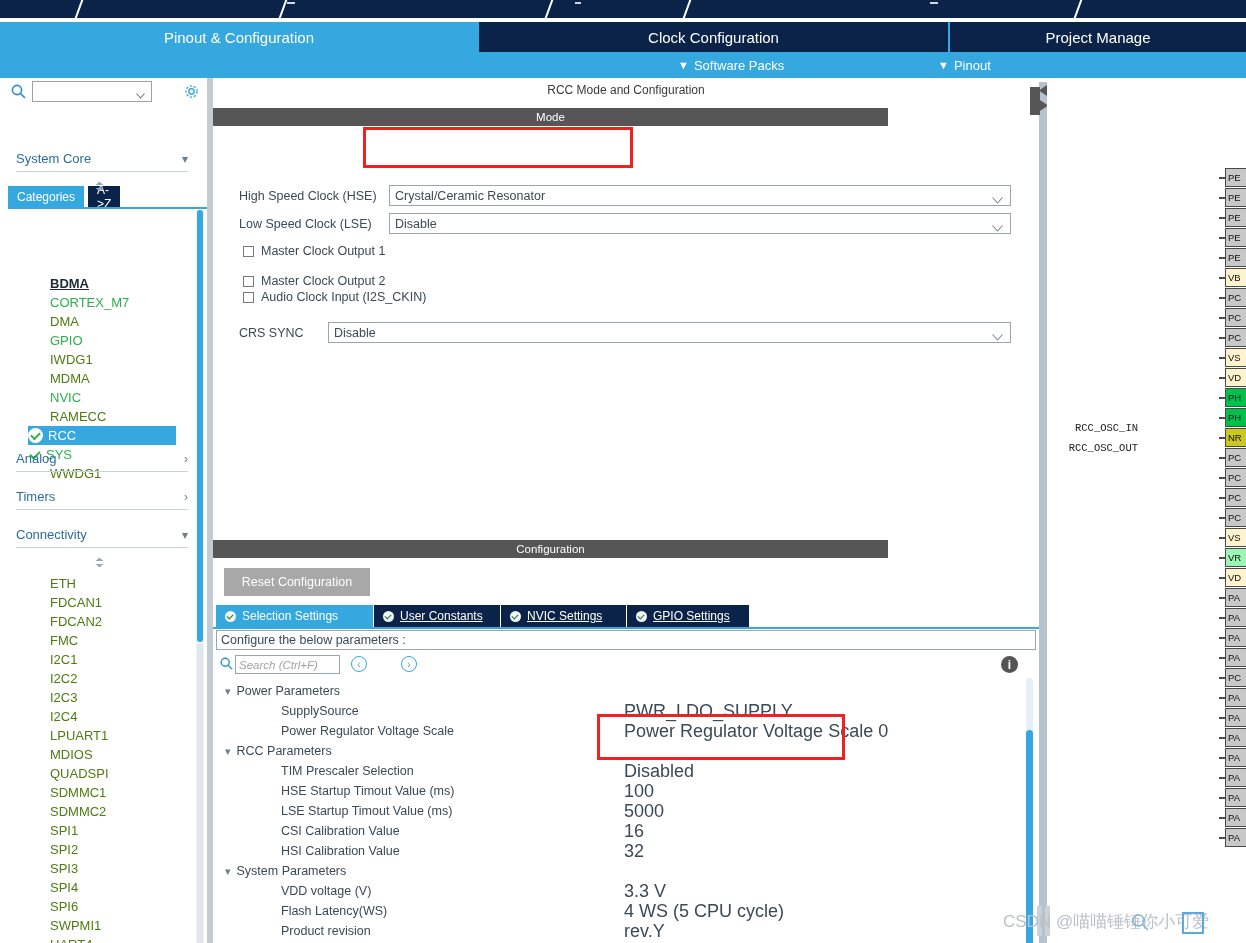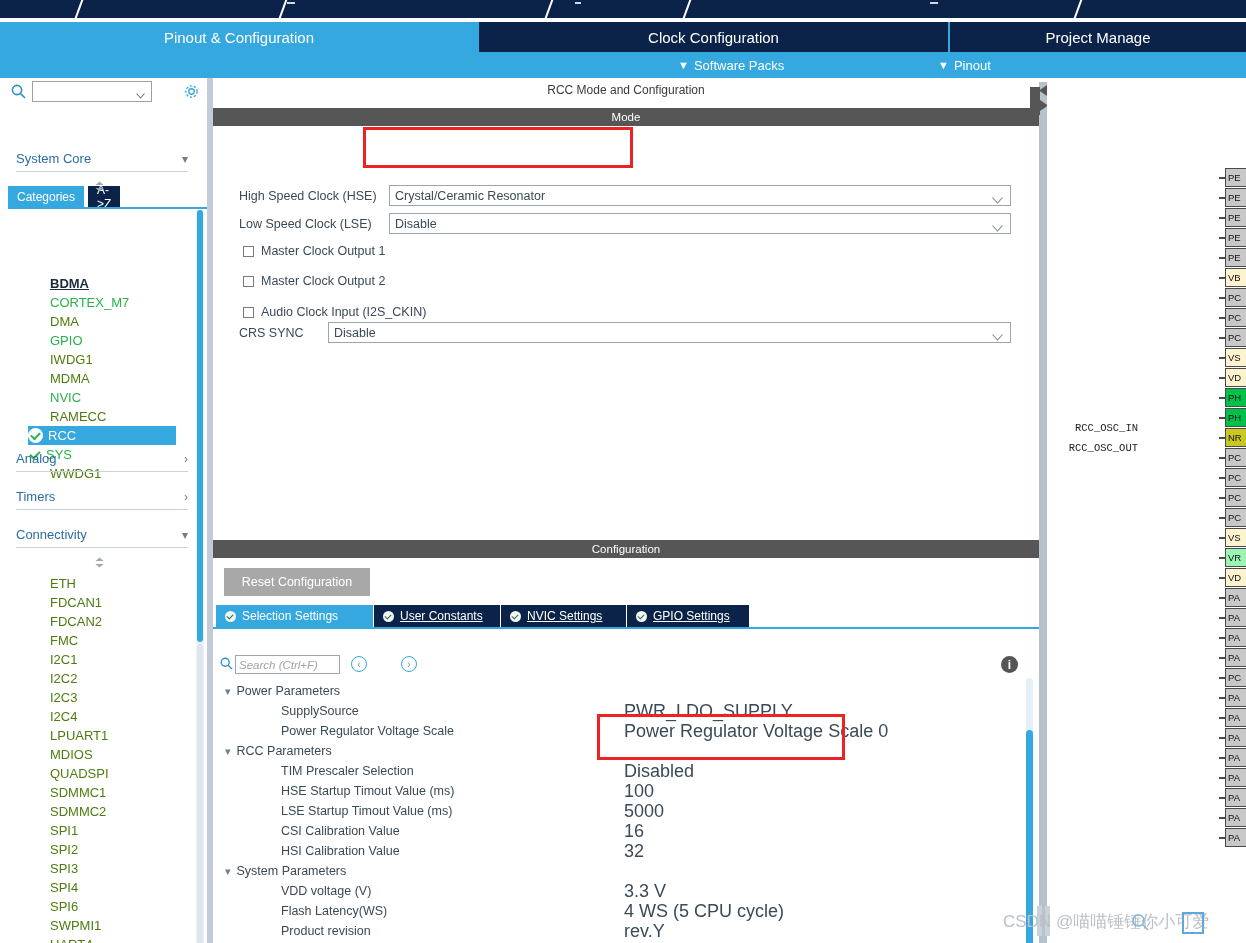--- a/index.html
+++ b/index.html
@@ -151,21 +151,21 @@
   .center {
     position: absolute; left: 213px; top: 78px; width: 826px; height: 865px;
     background: #ffffff;
   }
   .panel-title {
     position: absolute; left: 0; width: 826px; height: 23px;
     display: flex; align-items: center; justify-content: center;
     font-size: 12px; color: #3a3a3a; background: #ffffff;
   }
   .band {
-    position: absolute; left: 0; width: 826px; height: 18px;
+    position: absolute; left: 0; width: 675px; height: 18px;
     background: #565656; color: #ffffff; font-size: 11.5px;
     display: flex; align-items: center; justify-content: center;
   }
   .modebox {
     position: absolute; left: 0; width: 826px; background: #ffffff;
   }
   .row-label {
     position: absolute; font-size: 12.5px; color: #3a4a56; white-space: nowrap;
   }
   .ddl {
@@ -554,21 +554,21 @@
       </div>
 
       <div class="cbrow" style="left:30px; top:118px">
         <span class="cbox"></span>
         <span>Master Clock Output 1</span>
       </div>
       <div class="cbrow" style="left:30px; top:148px">
         <span class="cbox"></span>
         <span>Master Clock Output 2</span>
       </div>
-      <div class="cbrow" style="left:30px; top:179px">
+      <div class="cbrow" style="left:30px; top:164px">
         <span class="cbox"></span>
         <span>Audio Clock Input (I2S_CKIN)</span>
       </div>
 
       <span class="row-label" style="left:26px; top:200px">CRS SYNC</span>
       <div class="ddl" style="left:115px; top:196px; width:683px">
         <span>Disable</span>
         <span class="dd-arrow">
           <svg width="11" height="7" viewBox="0 0 11 7">
               <polyline points="0.5,0.5 5.5,6 10.5,0.5" fill="none" stroke="#7b8892" stroke-width="1.1"></polyline>
@@ -598,20 +598,23 @@
         <span class="ctab-dot"></span>
         <span>NVIC Settings</span>
       </div>
       <div class="ctab off" style="left:414px; width:122px">
         <span class="ctab-dot"></span>
         <span>GPIO Settings</span>
       </div>
     </div>
     <div class="ctab-underline" style="top:549px"></div>
 
+    <div class="configure-bar" style="top:552px">
+      <span>Configure the below parameters :</span>
+    </div>
 
     <span class="mag" style="position:absolute; left:7px; top:579px; width:13px; height:13px">
       <svg width="13" height="13" viewBox="0 0 15 15">
         <circle cx="6" cy="6" r="4.6" fill="none" stroke="#2d8fc9" stroke-width="1.6"></circle>
         <line x1="9.4" y1="9.4" x2="14" y2="14" stroke="#2d8fc9" stroke-width="1.6"></line>
       </svg>
     </span>
     <div class="searchbox2" style="left:22px; top:577px">
       <span>Search (Ctrl+F)</span>
     </div>

